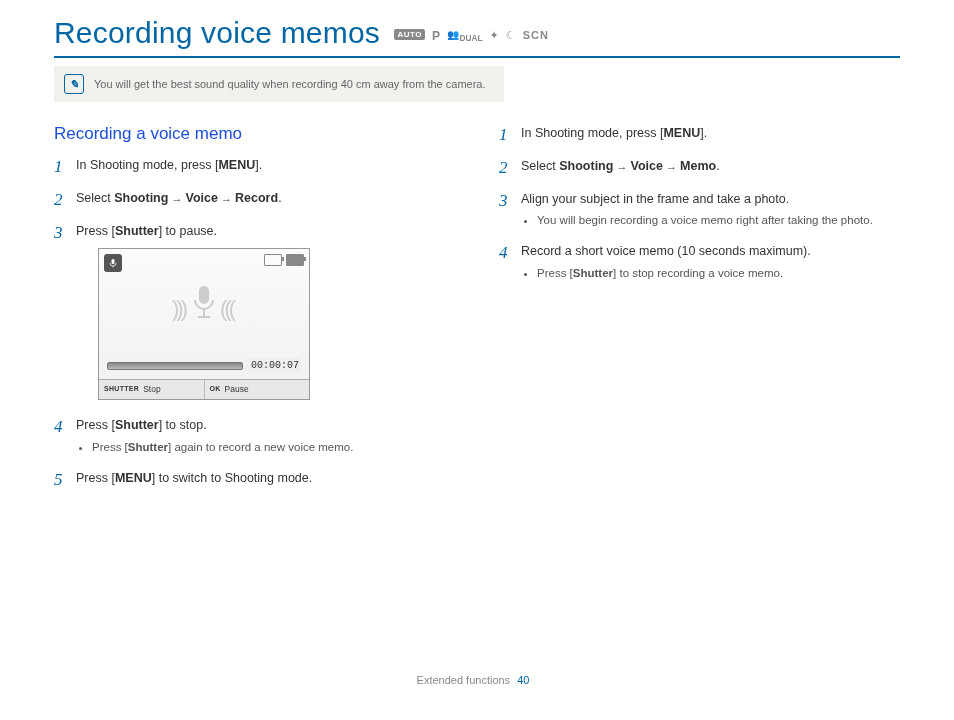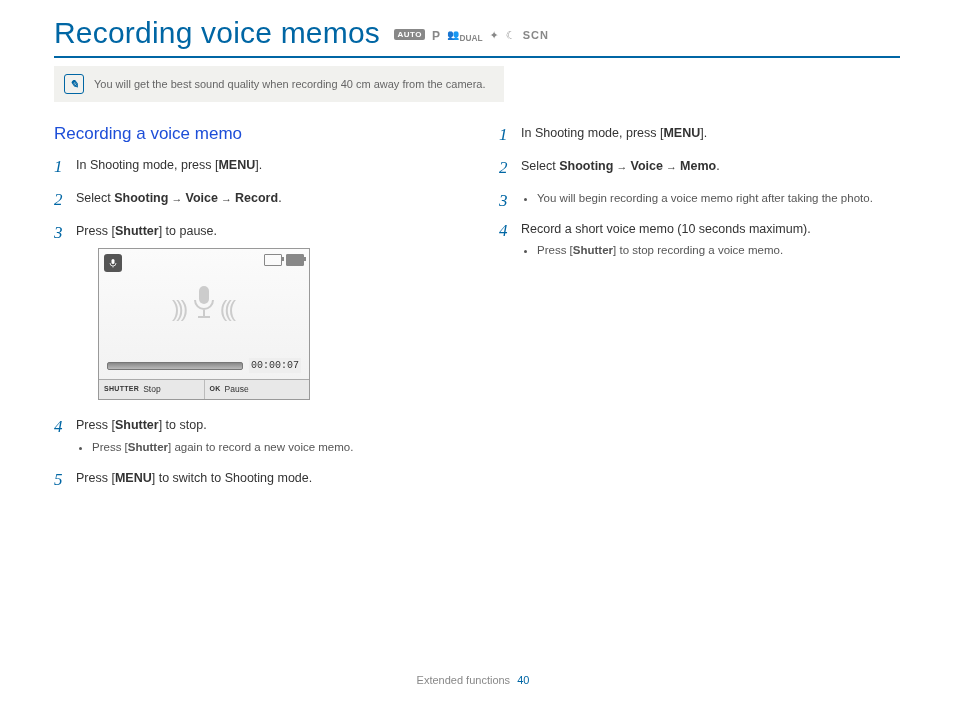--- a/index.html
+++ b/index.html
@@ -122,21 +122,21 @@
             </ul>
         </li>
         <li><span>Press [</span><span class="bold">MENU</span><span>] to switch to Shooting mode.</span></li>
       </ol>
     </div>
 
     <div class="col">
       <ol class="steps">
         <li><span>In Shooting mode, press [</span><span class="bold">MENU</span><span>].</span></li>
         <li><span>Select </span><span class="bold">Shooting</span><span class="arrow"> → </span><span class="bold">Voice</span><span class="arrow"> → </span><span class="bold">Memo</span><span>.</span></li>
-        <li>
+        <li><span>Align your subject in the frame and take a photo.</span>
           <ul class="sub">
               <li>You will begin recording a voice memo right after taking the photo.</li>
             </ul>
         </li>
         <li><span>Record a short voice memo (10 seconds maximum).</span>
           <ul class="sub">
               <li><span>Press [</span><span class="bold">Shutter</span><span>] to stop recording a voice memo.</span></li>
             </ul>
         </li>
       </ol>

